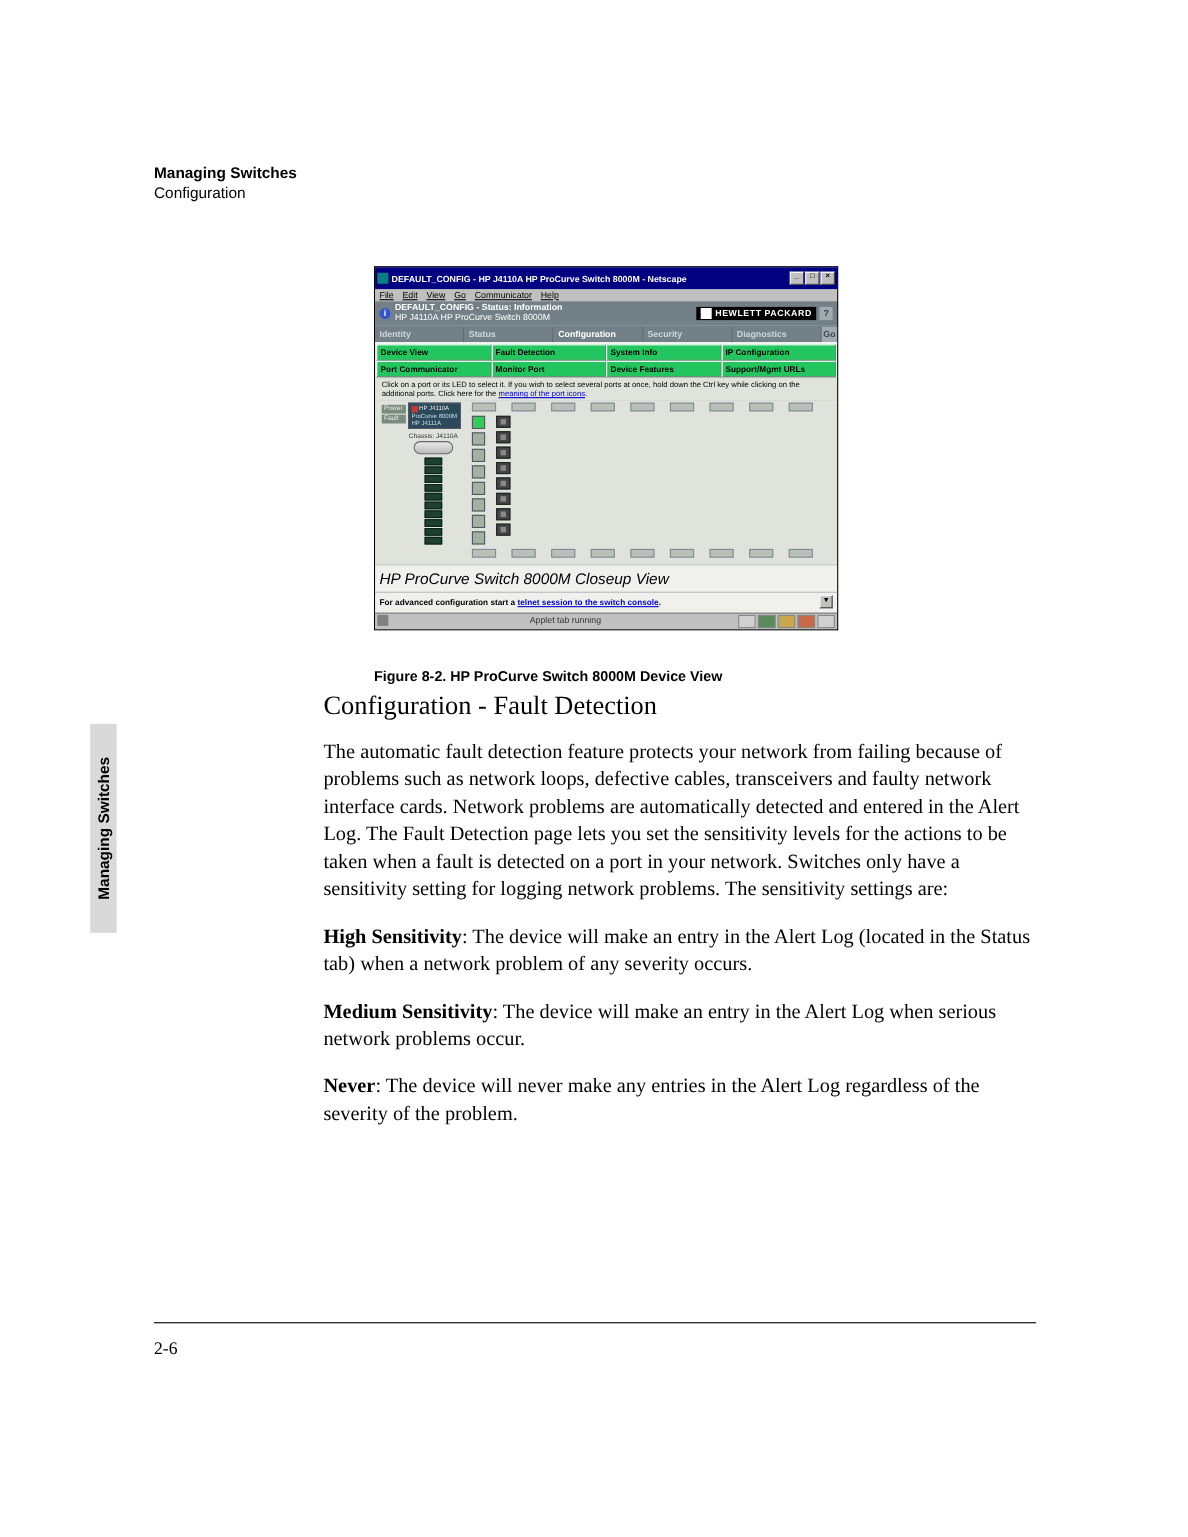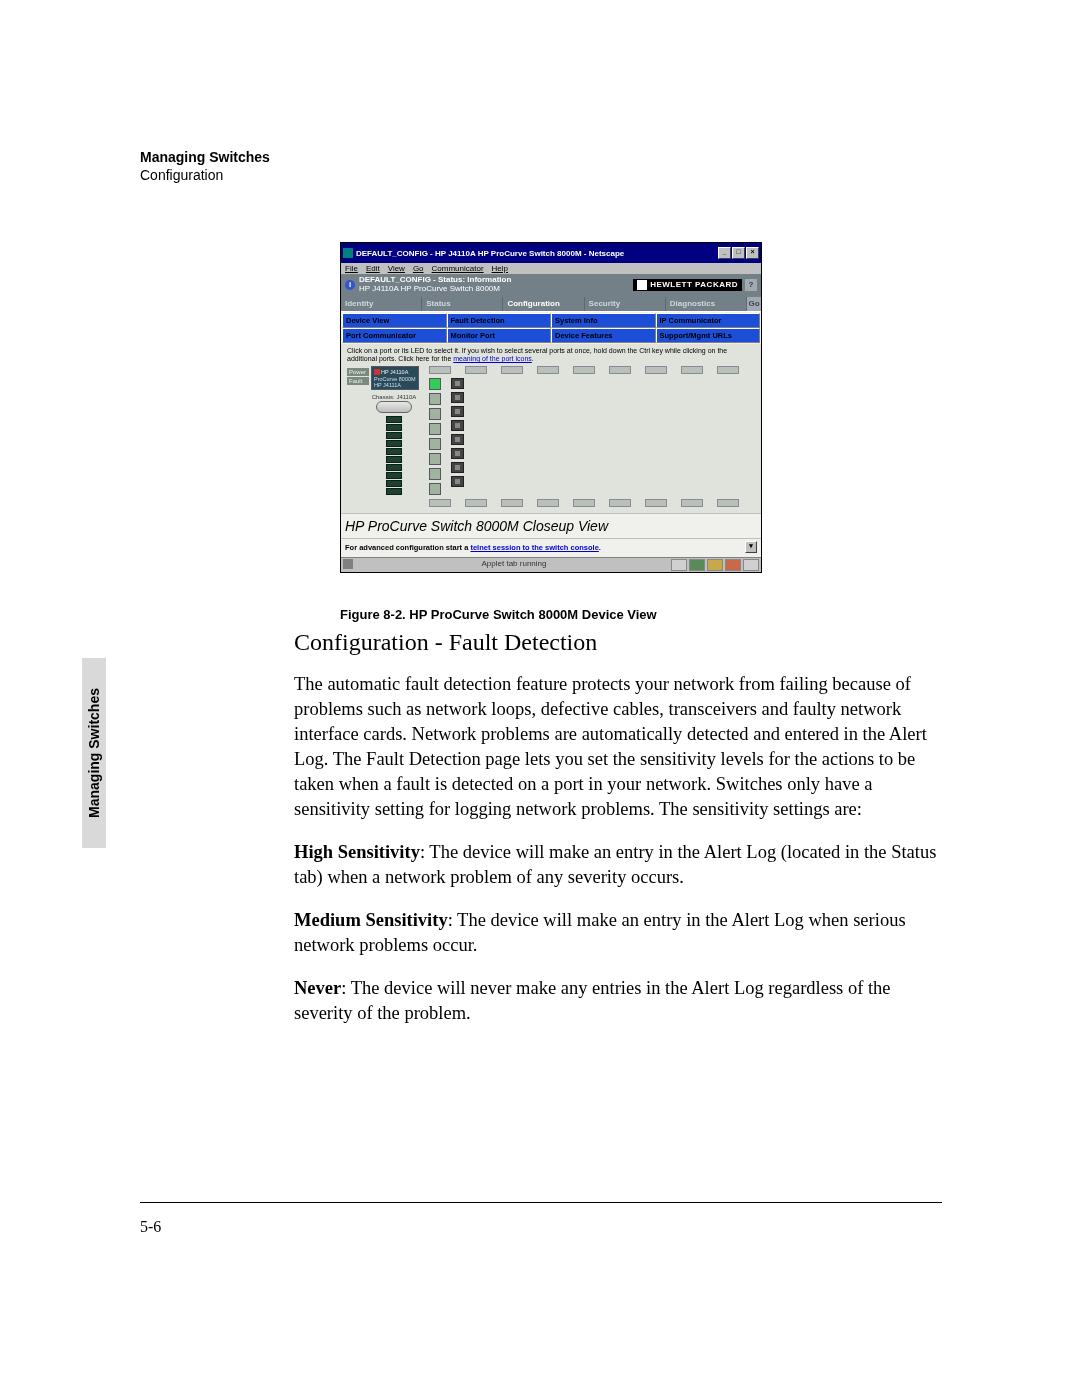--- a/index.html
+++ b/index.html
@@ -130,21 +130,21 @@
   .toolbar {
     background:#f0f0ec;
     border-top: 1px solid #fff;
     padding: 1px;
   }
   .btnrow { display:flex; }
   .btncell {
     flex:1;
     border: 1px solid #808080;
     border-top-color:#fff; border-left-color:#fff;
-    background:#1d4ed8;
+    background:#22c55e;
     font-size: 7.5px;
     font-weight:700;
     padding: 2px 3px;
     white-space: nowrap;
     overflow: hidden;
   }
 
   .instruction {
     font-size: 7px;
     padding: 3px 6px 1px 6px;
@@ -356,21 +356,21 @@
         <div class="tab">Security</div>
         <div class="tab">Diagnostics</div>
         <div class="go">Go</div>
       </div>
 
       <div class="toolbar">
         <div class="btnrow">
           <div class="btncell">Device View</div>
           <div class="btncell">Fault Detection</div>
           <div class="btncell">System Info</div>
-          <div class="btncell">IP Communicator</div>
+          <div class="btncell">IP Configuration</div>
         </div>
         <div class="btnrow">
           <div class="btncell">Port Communicator</div>
           <div class="btncell">Monitor Port</div>
           <div class="btncell">Device Features</div>
           <div class="btncell">Support/Mgmt URLs</div>
         </div>
       </div>
 
       <div class="instruction">
@@ -500,15 +500,15 @@
       <span class="lead">Medium Sensitivity</span><span>: The device will make an entry in the Alert Log when serious network problems occur.</span>
     </p>
 
 
     <p>
       <span class="lead">Never</span><span>: The device will never make any entries in the Alert Log regardless of the severity of the problem.</span>
     </p>
   </div>
 
   <div class="rule"></div>
-  <div class="pagenum">5-6</div>
+  <div class="pagenum">2-6</div>
 
 </div>
 
 </body></html>

